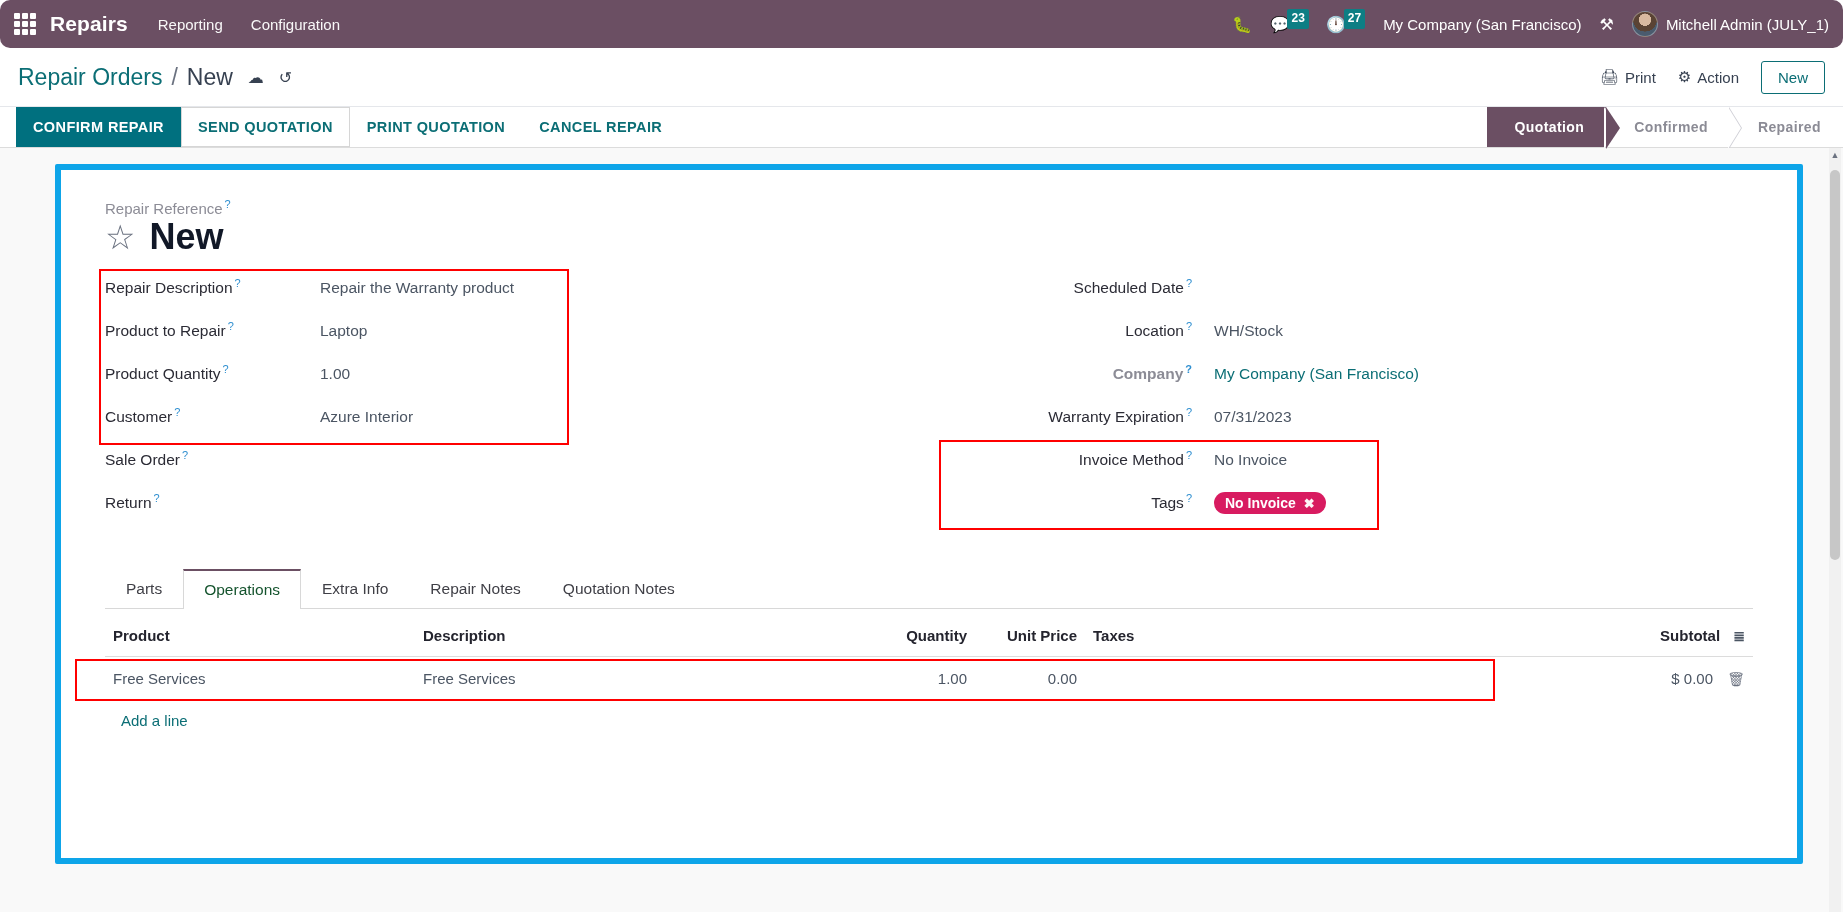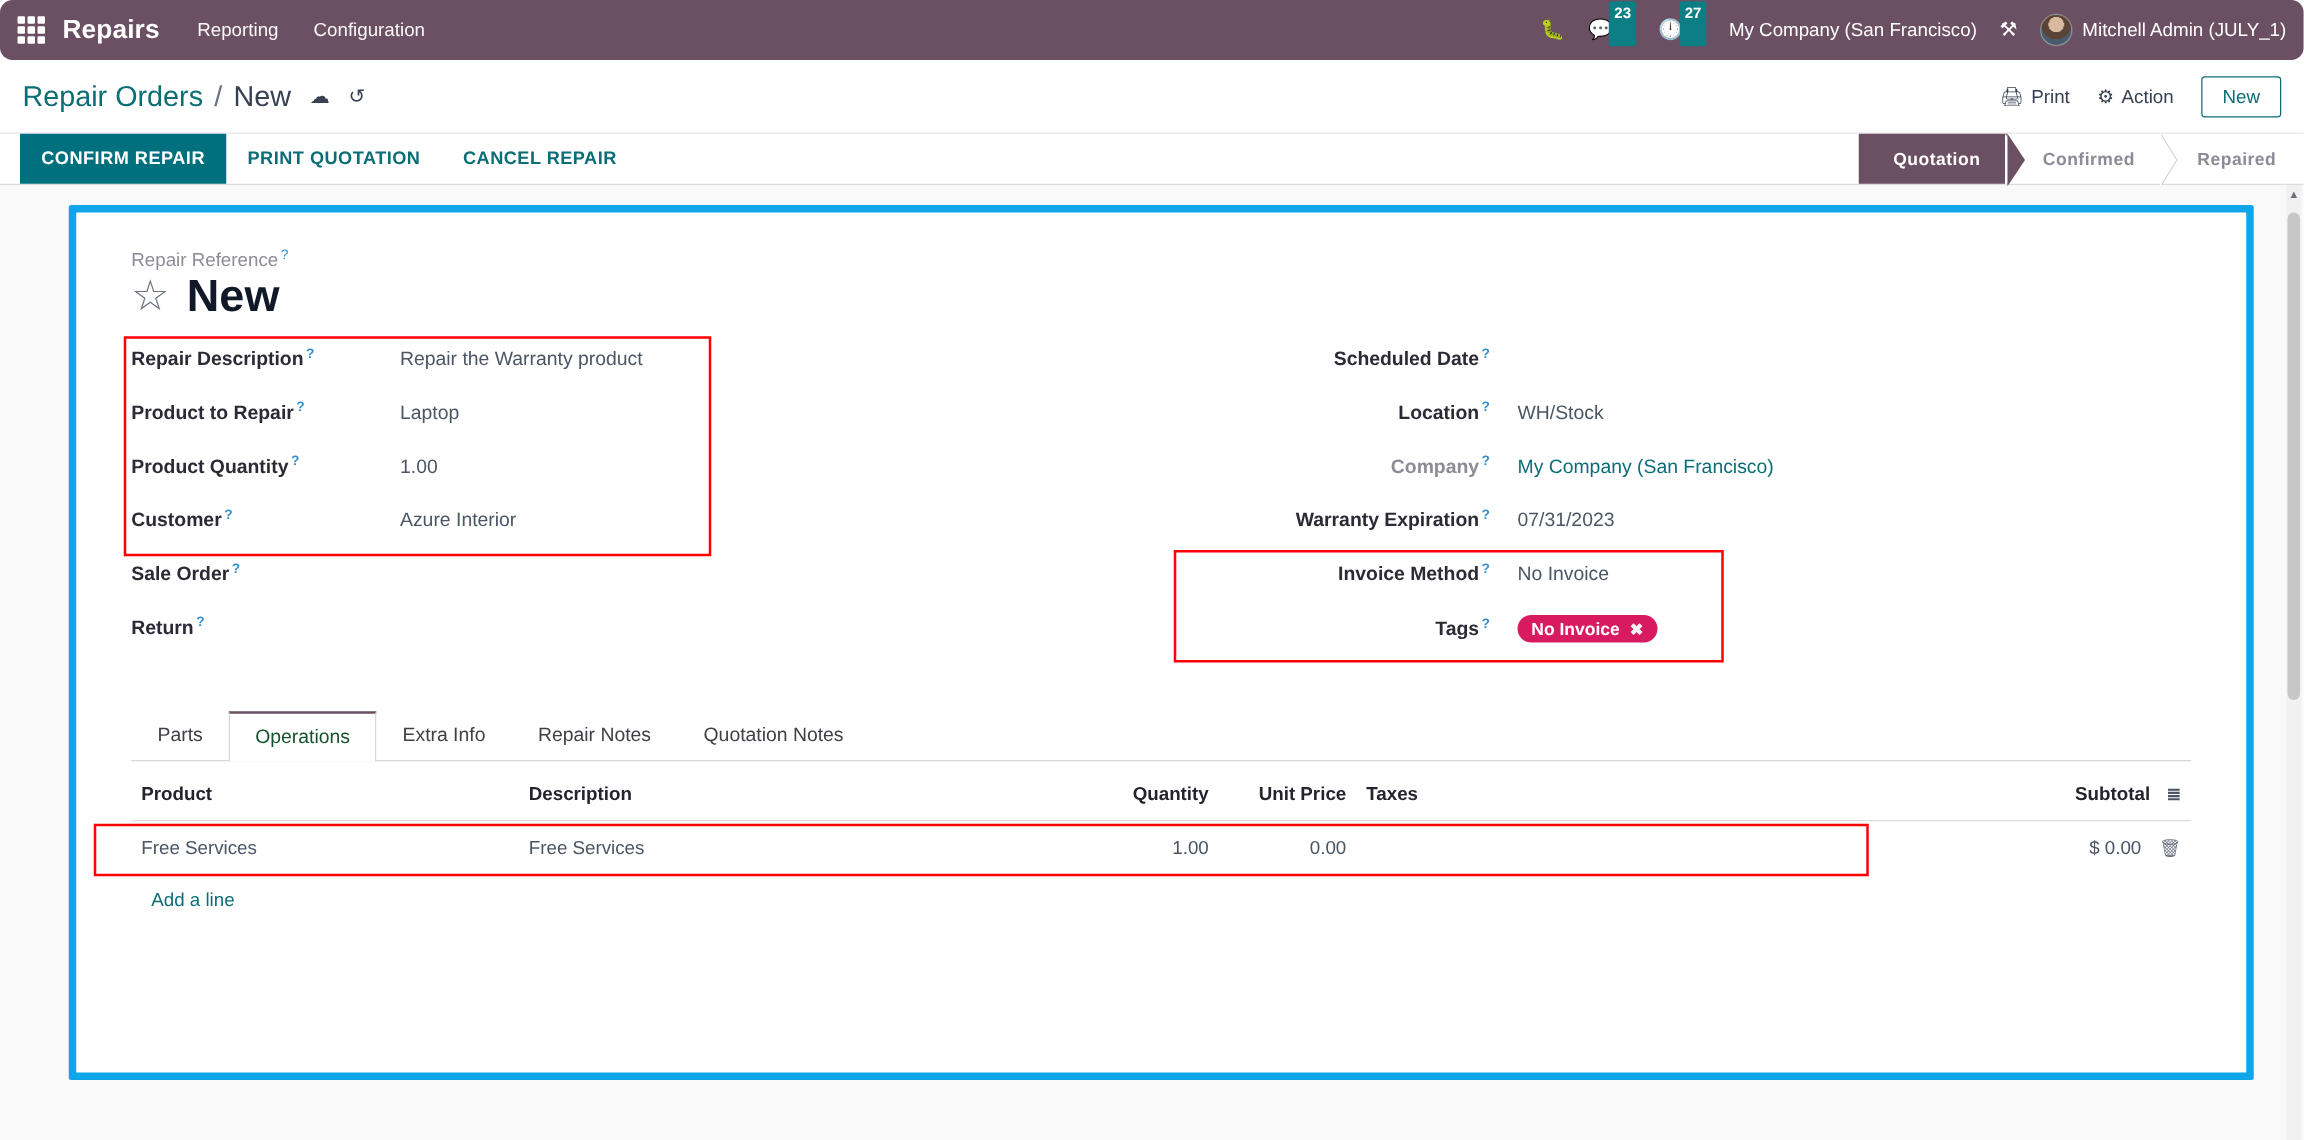--- a/index.html
+++ b/index.html
@@ -19,21 +19,21 @@
   }
   .apps-grid { width:22px; height:22px; display:grid; grid-template-columns:repeat(3,1fr);
     grid-template-rows:repeat(3,1fr); gap:2px; margin-right:14px; cursor:pointer; }
   .apps-grid i { background:#ffffff; border-radius:1px; display:block; }
   .brand { font-size:21px; font-weight:700; letter-spacing:.1px; margin-right:30px; cursor:pointer; }
   .nav-menu { font-size:15px; margin-right:28px; cursor:pointer; opacity:.96; }
   .nav-right { margin-left:auto; display:flex; align-items:center; gap:18px; }
   .nav-icon { font-size:16px; cursor:pointer; display:flex; align-items:center; position:relative; }
   .badge-count {
     background:#0d7e84; color:#fff; font-size:12px; font-weight:600;
-    padding:0 4px; min-width:20px; height:36px; line-height:18px; text-align:center;
+    padding:0 4px; min-width:20px; height:20px; line-height:18px; text-align:center;
     border-radius:2px; margin-left:-3px; margin-top:-10px;
   }
   .company-name { font-size:15px; cursor:pointer; }
   .user-box { display:flex; align-items:center; gap:8px; cursor:pointer; font-size:15px; }
   .avatar { width:26px; height:26px; border-radius:50%;
     background:radial-gradient(circle at 50% 32%, #d8b9a0 0 30%, #5a4334 31% 58%, #4a5b6e 59% 100%);
     border:1px solid rgba(255,255,255,.35); }
 
   
   .control-panel { height:58px; display:flex; align-items:center; padding:0 18px;
@@ -80,21 +80,21 @@
   .tip { color:#2f8fd0; font-size:11px; vertical-align:super; margin-left:2px; cursor:pointer; }
   .title-row { display:flex; align-items:center; gap:14px; margin-bottom:22px; }
   .star { font-size:34px; color:#6b7280; line-height:1; cursor:pointer; }
   .doc-title { font-size:36px; font-weight:700; color:#111827; line-height:1; }
 
   .grid { display:flex; gap:0; position:relative; }
   .col { width:50%; position:relative; }
   .col-right { padding-left:50px; }
 
   .frow { display:flex; align-items:baseline; min-height:43px; }
-  .flabel { width:215px; flex:0 0 215px; font-size:15.5px; font-weight:700; color:#2b2b35;
+  .flabel { width:215px; flex:0 0 215px; font-size:15.5px; font-weight:400; color:#2b2b35;
     text-align:left; }
   .flabel.muted { font-weight:700; color:#8c8c96; }
   .fval { font-size:15.5px; color:#4b5563; }
   .fval.link { color:#0b6e75; cursor:pointer; }
   .col-right .flabel { text-align:right; padding-right:22px; width:235px; flex:0 0 235px; }
 
   .tag {
     display:inline-flex; align-items:center; gap:8px;
     background:#d81b60; color:#fff; font-size:14px; font-weight:600;
     border-radius:12px; padding:3px 11px; cursor:pointer;
@@ -186,20 +186,21 @@
       <span>⚙</span>
       <span>Action</span>
     </div>
     <div class="new-btn">New</div>
   </div>
 </div>
 
 <div class="status-row">
   <div class="btn-group">
     <div class="ob ob-primary">Confirm Repair</div>
+    <div class="ob ob-secondary">Send Quotation</div>
     <div class="ob ob-flat">Print Quotation</div>
     <div class="ob ob-flat">Cancel Repair</div>
   </div>
   <div class="statusbar">
     <div class="stage active">Quotation</div>
     <div class="stage">
       <span class="arrow"></span>
       <span>Confirmed</span>
     </div>
     <div class="stage">

